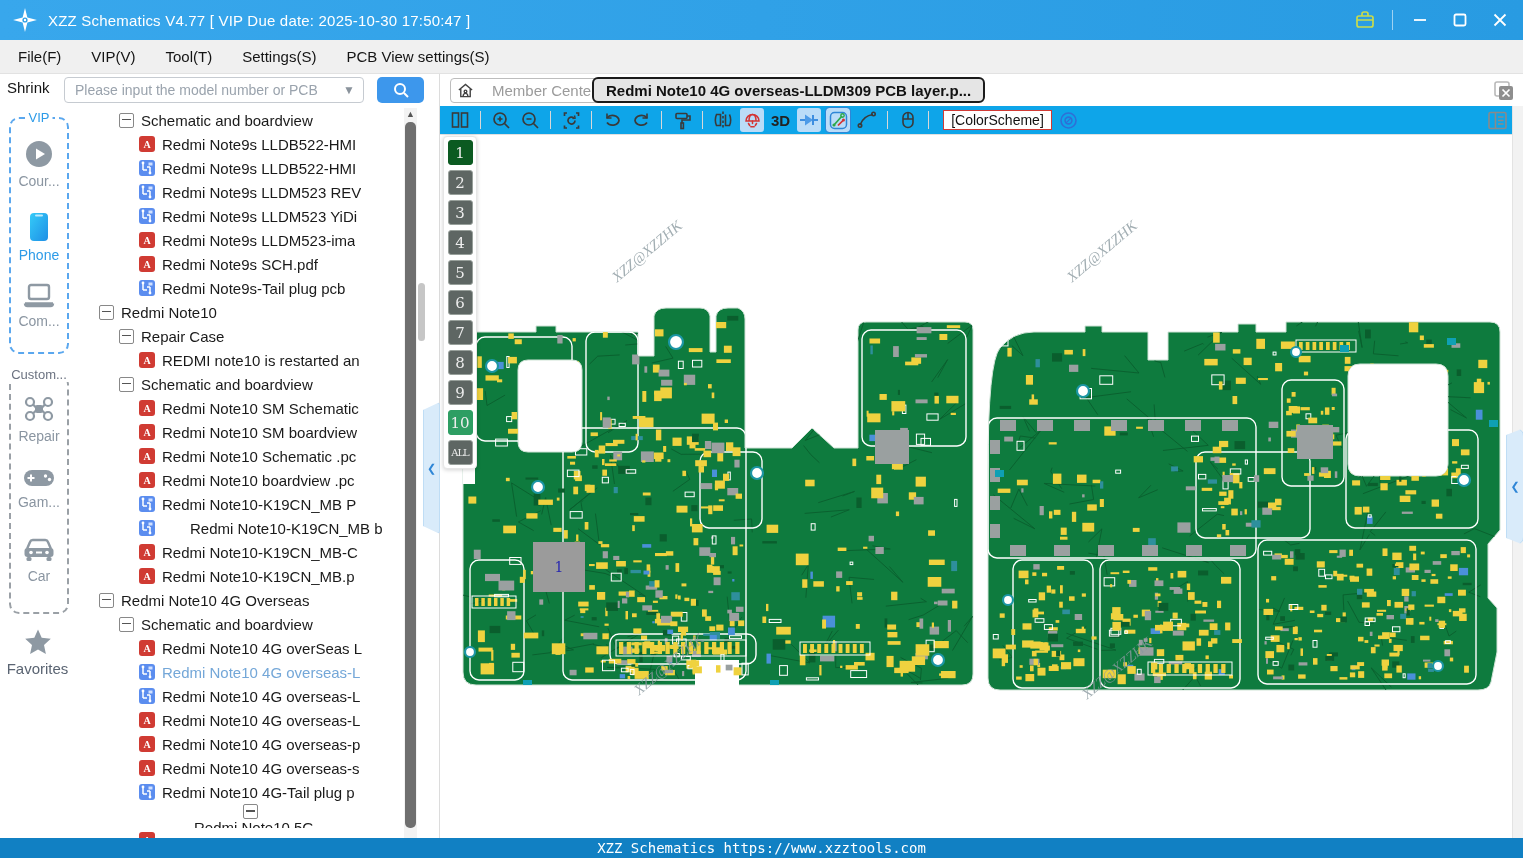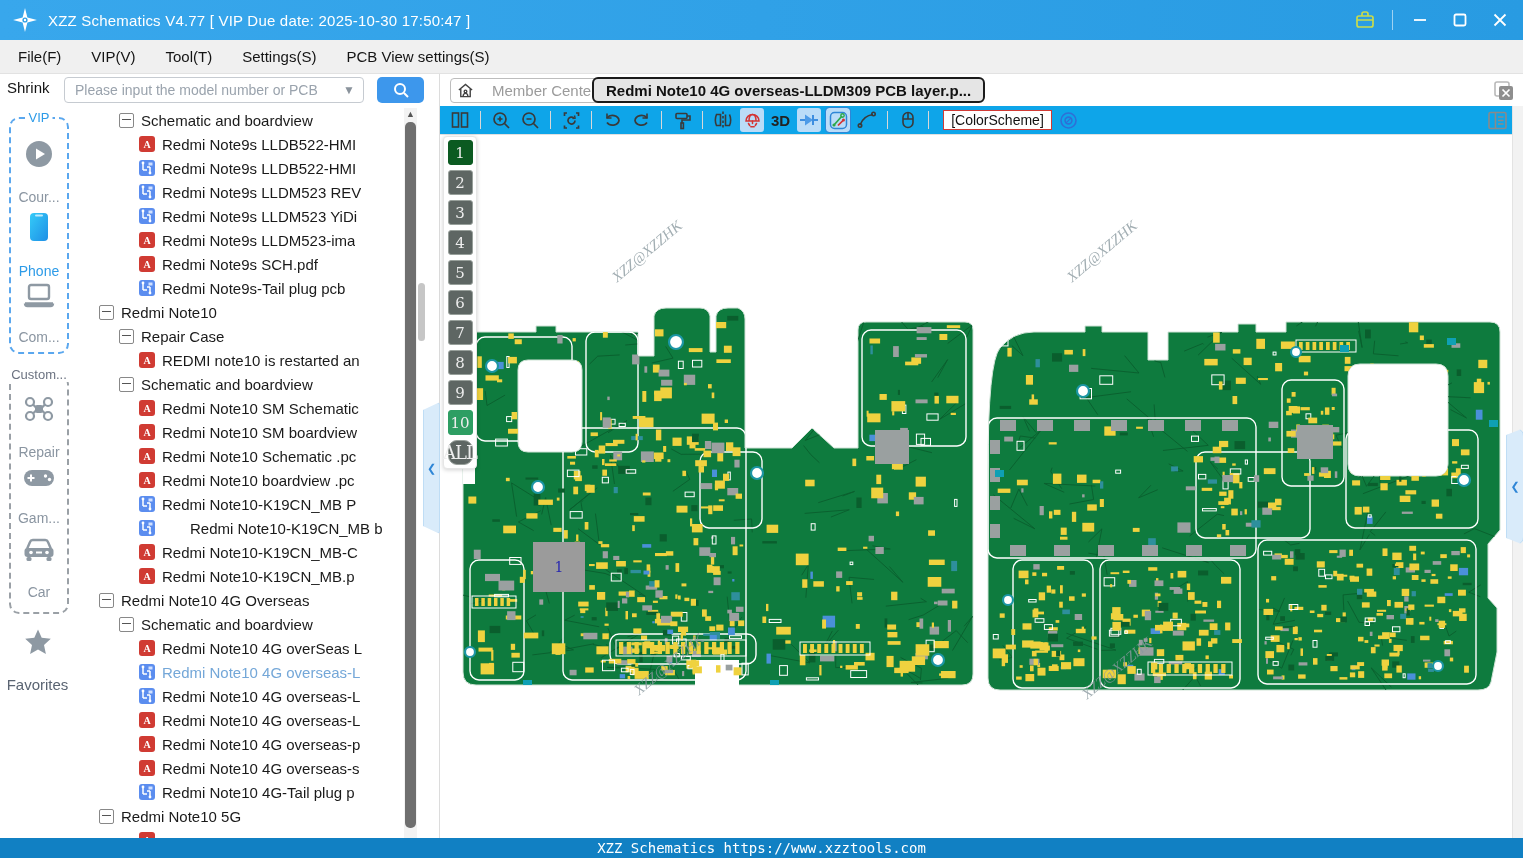--- a/index.html
+++ b/index.html
@@ -53,21 +53,21 @@
   .paneltoggle{position:absolute;right:14px;top:3px;cursor:pointer;}
 
   
   .vipbox{left:9px;top:117px;width:56px;height:233px;border:2px dashed #5AA7EE;border-radius:10px;}
   .custbox{left:9px;top:374px;width:56px;height:236px;border:2px dashed #9aa0a6;border-radius:10px;}
   .grouplabel{position:absolute;top:-9px;left:50%;transform:translateX(-50%);background:#fff;padding:0 3px;
               font-size:13px;white-space:nowrap;}
   .viplabel{color:#2D9BE8;}
   .custlabel{color:#6b7280;}
   .sbitem{position:absolute;left:0;width:100%;display:flex;flex-direction:column;align-items:center;cursor:pointer;}
-  .sblabel{font-size:14px;color:#8A95A1;margin-top:20px;white-space:nowrap;}
+  .sblabel{font-size:14px;color:#8A95A1;margin-top:4px;white-space:nowrap;}
   .sblabel.on{color:#2D9BE8;}
   .fav{left:0px;top:628px;width:75px;display:flex;flex-direction:column;align-items:center;cursor:pointer;}
 
   
   .tree{left:76px;top:108px;width:326px;height:730px;overflow:hidden;background:#fff;}
   .trow{height:24px;display:flex;align-items:center;white-space:nowrap;cursor:pointer;font-size:15px;color:#1a1a1a;}
   .trow .lbl{margin-left:7px;overflow:hidden;}
   .trow.sel .lbl{color:#74A7D8;}
   .cicon{width:13px;height:13px;border:1px solid #888;border-radius:2px;background:#fff;position:relative;flex:none;}
   .cicon::after{content:"";position:absolute;left:2px;right:2px;top:5px;height:1.5px;background:#555;}
@@ -87,21 +87,21 @@
 
   
   .layers{left:443px;top:136px;width:32px;background:#fff;border:1px solid #E6E6E6;border-radius:4px;
           box-shadow:0 1px 4px rgba(0,0,0,.18);padding:3px 0 3px 0;display:flex;flex-direction:column;
           align-items:center;gap:5px;}
   .lbtn{width:25px;height:25px;background:#5E6663;border:1px solid #98A09B;border-radius:3px;color:#EDEDED;
         font-family:"DejaVu Serif",serif;font-size:15px;display:flex;align-items:center;justify-content:center;
         cursor:pointer;box-sizing:border-box;}
   .lbtn.first{background:#0B5A21;border-color:#0B5A21;}
   .lbtn.cur{background:#2E9E63;border-color:#2E9E63;}
-  .lbtn.all{font-size:18px;letter-spacing:-1px;border-radius:9px;}
+  .lbtn.all{font-size:10px;letter-spacing:-1px;}
 
   
   .pcbview{left:440px;top:135px;width:1072px;height:703px;background:#fff;cursor:crosshair;}
 
   
   .statusbar{left:0;top:838px;width:1523px;height:20px;background:#1180C3;color:#fff;
              font-family:"DejaVu Sans Mono",monospace;font-size:14px;display:flex;align-items:center;justify-content:center;}
 </style>
 </head>
 <body>
@@ -550,21 +550,21 @@
         <svg width="16" height="16" viewBox="0 0 16 16">
           <rect width="16" height="16" rx="3" fill="#5B8DEF"></rect>
           <path d="M4 3 v7 M4 10 h4 M11 13 V7 M11 7 H8" stroke="#fff" stroke-width="1.5" fill="none"></path>
           <circle cx="4" cy="3" r="1.4" fill="#fff"></circle>
           <circle cx="11" cy="13" r="1.4" fill="#fff"></circle>
           <rect x="9.5" y="2.5" width="4" height="3" fill="#cfe0ff"></rect>
         </svg>
       </span>
       <span class="lbl">Redmi Note10 4G-Tail plug p</span>
     </div>
-    <div class="trow" style="padding-left: 23px;">
+    <div class="trow" style="padding-left: 23px; flex-direction: column;">
       <span class="cicon"></span>
       <span class="lbl">Redmi Note10 5G</span>
     </div>
     <div class="trow" style="padding-left: 63px;">
       <span class="ficon pdf">A</span>
       <span class="lbl"></span>
     </div>
   </div>
 <div class="abs scrollbar">
   <div class="scrollarrow">▲</div>

